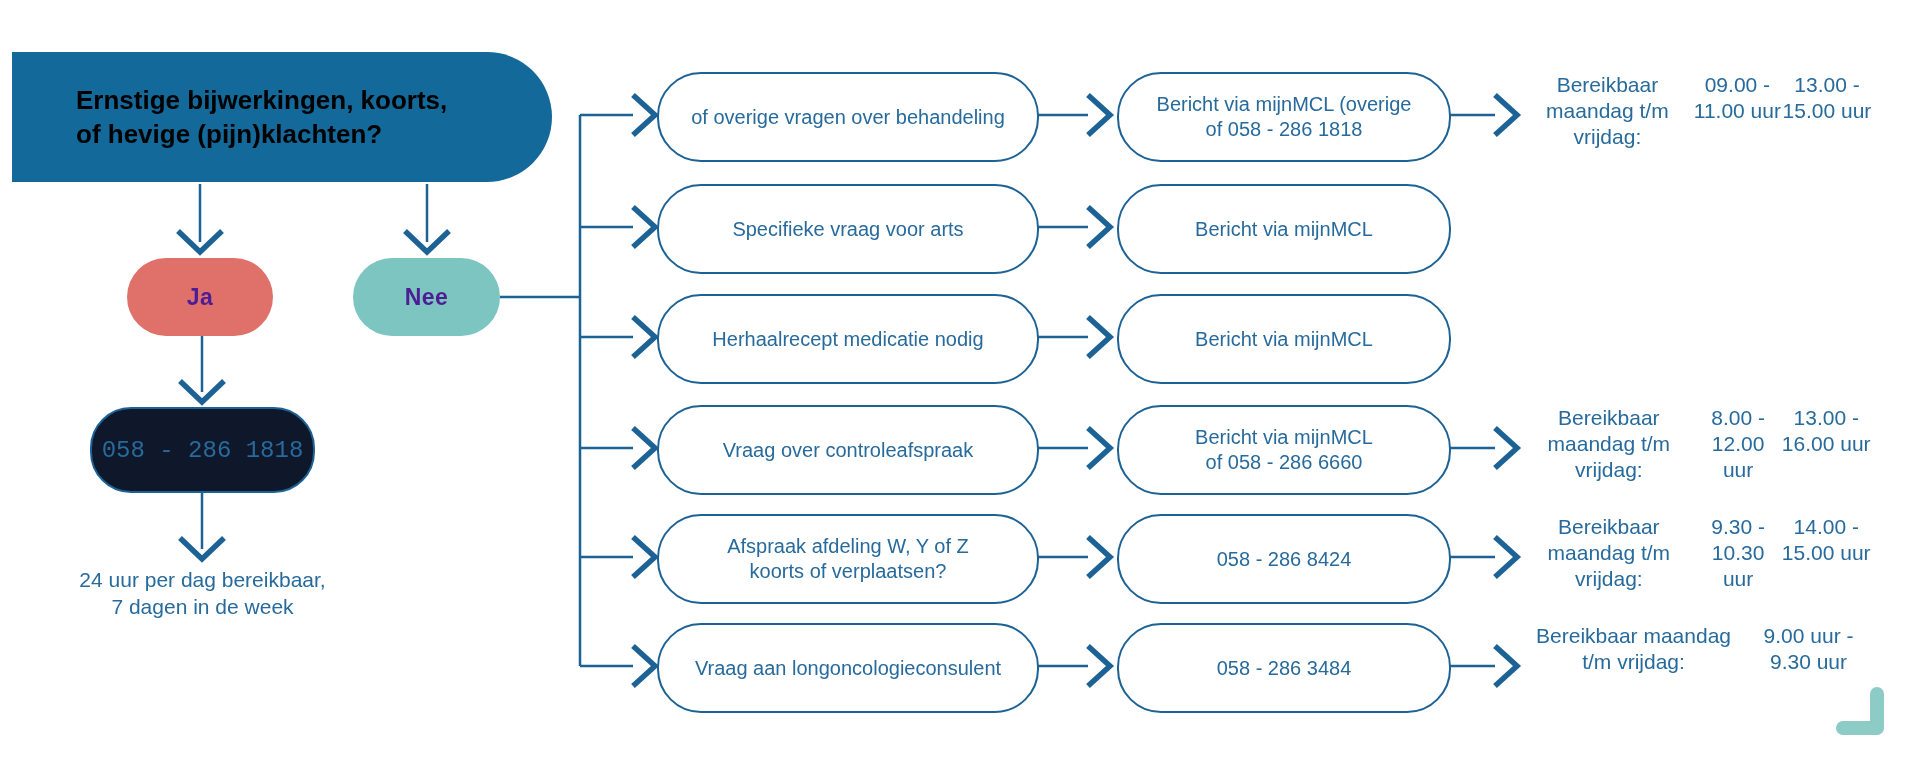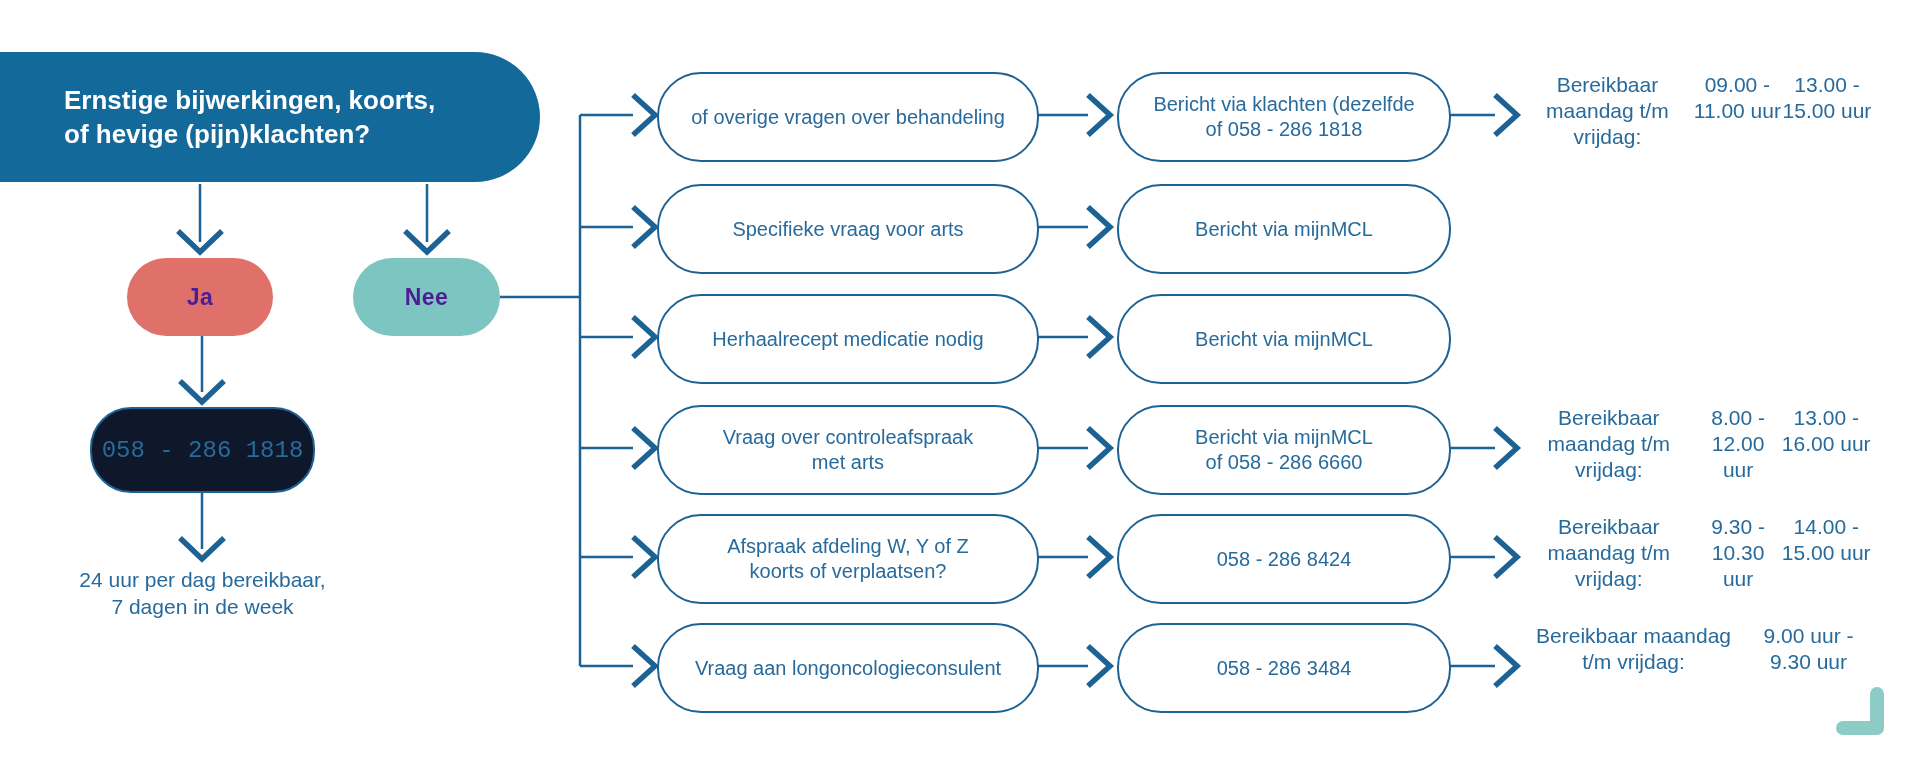--- a/index.html
+++ b/index.html
@@ -4,24 +4,24 @@
 <style>
   html,body{margin:0;padding:0;background:#ffffff;}
   .canvas{
     position:relative;width:1920px;height:770px;background:#ffffff;overflow:hidden;
     font-family:"Liberation Sans","DejaVu Sans",sans-serif;
   }
   svg.connectors{position:absolute;left:0;top:0;}
 
   
   .rootbox{
-    position:absolute;left:0;top:52px;width:540px;height:130px;
+    position:absolute;left:12px;top:52px;width:540px;height:130px;
     background:#14699B;border-radius:0 65px 65px 0;
     display:flex;align-items:center;
-    color:#ffffff;font-weight:bold;font-size:26px;line-height:34px;
+    color:#000000;font-weight:bold;font-size:26px;line-height:34px;
   }
   .rootbox .lines{padding-left:64px;}
 
   
   .pill{
     position:absolute;width:146px;height:78px;border-radius:39px;
     display:flex;align-items:center;justify-content:center;
     color:#4c1d95;font-size:23px;font-weight:bold;letter-spacing:.5px;
   }
   .pill.yes{left:127px;top:258px;background:#E0716A;}
@@ -132,21 +132,21 @@
     <div>7 dagen in de week</div>
   </div>
 
   <div class="qbox" style="top:72px">
     <div>
       <div>of overige vragen over behandeling</div>
     </div>
   </div>
   <div class="abox" style="top:72px">
     <div>
-      <div>Bericht via klachten (dezelfde</div>
+      <div>Bericht via mijnMCL (overige</div>
       <div>of 058 - 286 1818</div>
     </div>
   </div>
   <div class="avail" style="top:72px">
     <div>Bereikbaar maandag t/m vrijdag:</div>
     <div>09.00 - 11.00 uur</div>
     <div>13.00 - 15.00 uur</div>
   </div>
 
   <div class="qbox" style="top:184px">
@@ -167,21 +167,20 @@
   </div>
   <div class="abox" style="top:294px">
     <div>
       <div>Bericht via mijnMCL</div>
     </div>
   </div>
 
   <div class="qbox" style="top:405px">
     <div>
       <div>Vraag over controleafspraak</div>
-      <div>met arts</div>
     </div>
   </div>
   <div class="abox" style="top:405px">
     <div>
       <div>Bericht via mijnMCL</div>
       <div>of 058 - 286 6660</div>
     </div>
   </div>
   <div class="avail" style="top:405px">
     <div>Bereikbaar maandag t/m vrijdag:</div>

